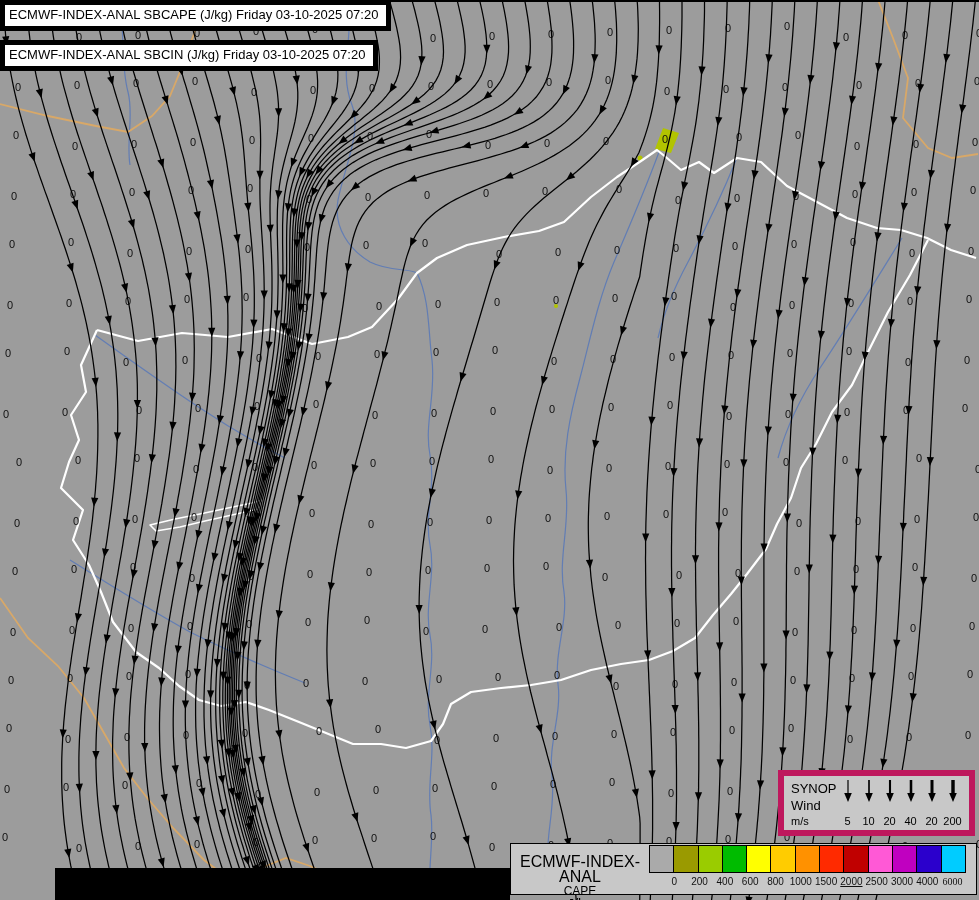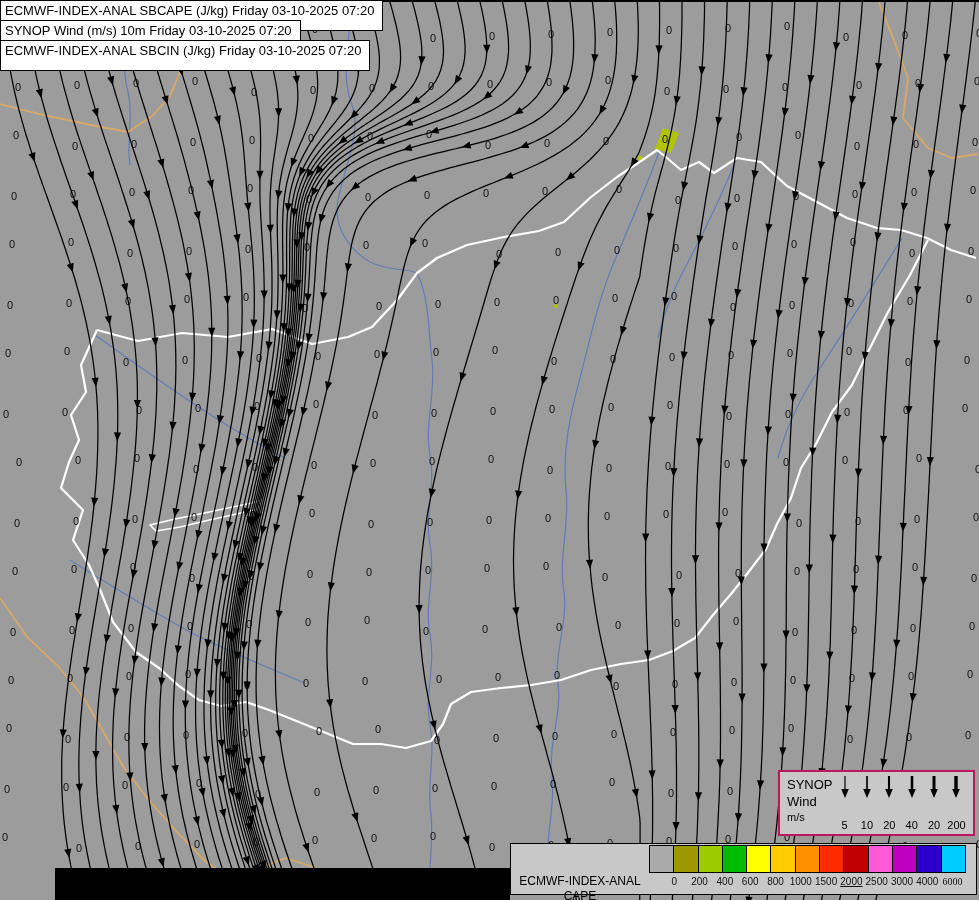--- a/index.html
+++ b/index.html
@@ -7,51 +7,51 @@
   body { font-family:"Liberation Sans", sans-serif; }
   #stage {
     position:relative; width:979px; height:900px;
     background:#9c9c9c; overflow:hidden;
   }
   #map-svg { position:absolute; left:0; top:0; z-index:1; }
 
   
   .title-box {
     position:absolute; left:0; z-index:3;
-    background:#ffffff; border:1px solid #000000;
+    background:#ffffff; border:5px solid #000000;
     font-size:13px; line-height:19px; height:31px;
     padding:0 8px 3px 4px; white-space:nowrap; width:max-content; color:#000;
   }
   #title-1 { top:0; }
   #title-2 { top:20px; }
   #title-3 { top:40px; }
 
   
   #wind-legend {
     position:absolute; left:778px; top:770px; width:197px; height:66px;
-    background:#c8c8c8; border:2px solid #be185d; z-index:3;
+    background:#c8c8c8; border:6px solid #be185d; z-index:3;
     display:flex; color:#000;
   }
   #wind-legend .wcol { width:54px; padding:4px 0 0 7px; }
   #wind-legend .wcol .t1 { font-size:13px; line-height:17px; }
   #wind-legend .wcol .t2 { font-size:13px; line-height:17px; }
   #wind-legend .wcol .t3 { font-size:11px; line-height:15px; }
   #wind-legend .wright { flex:1; display:flex; flex-direction:column; justify-content:space-between; padding:3px 6px 2px 0; }
   #wind-arrows { display:flex; justify-content:space-between; }
   .arrow-cell { width:21px; text-align:center; }
   #wind-speeds { display:flex; justify-content:space-between; font-size:11px; line-height:13px; }
   .speed-cell { width:21px; text-align:center; }
 
   
   #cape-legend {
     position:absolute; left:510px; top:843px; width:467px; height:52px;
     background:#c8c8c8; border:1px solid #000; z-index:3; color:#000;
   }
   #cape-title-block { position:absolute; left:0; top:0; width:138px; text-align:center; }
-  #cape-title-block .c1 { font-size:12px; line-height:15px; padding-top:2px;margin-top:28px; }
+  #cape-title-block .c1 { font-size:16px; line-height:15px; padding-top:10px; }
   #cape-title-block .c2 { font-size:12px; line-height:14px; }
   #cape-title-block .c3 { font-size:14px; line-height:13px; }
   #cape-boxes { position:absolute; left:138px; top:1px; height:28px; display:flex; }
   .cape-box { width:25.3px; height:28px; border:1px solid #000; margin-left:-1px; display:inline-block; }
   .cape-box:first-child { margin-left:0; }
   .cape-tick { position:absolute; top:32px; font-size:10px; transform:translateX(-50%); color:#111; }
 
   
   #bottom-bar {
     position:absolute; left:55px; top:868px; width:455px; height:32px;
@@ -755,23 +755,20 @@
         <path d="M923.2 585.9 L920.2 576.7 L927.3 577.1 Z"></path>
         <path d="M912.2 702.3 L909.7 693.0 L916.9 693.8 Z"></path>
         <path d="M893.5 817.8 L891.6 808.3 L898.7 809.6 Z"></path>
       </g>
       <line x1="0" y1="1" x2="979" y2="1" stroke="#000" stroke-width="2"></line>
     </svg>
 
   <div class="title-box" id="title-1">
     <span>ECMWF-INDEX-ANAL SBCAPE (J/kg) Friday 03-10-2025 07:20</span>
   </div>
-  <div class="title-box" id="title-2">
-    <span>SYNOP Wind (m/s) 10m Friday 03-10-2025 07:20</span>
-  </div>
   <div class="title-box" id="title-3">
     <span>ECMWF-INDEX-ANAL SBCIN (J/kg) Friday 03-10-2025 07:20</span>
   </div>
 
   <div id="wind-legend">
     <div class="wcol">
       <div class="t1">SYNOP</div>
       <div class="t2">Wind</div>
       <div class="t3">m/s</div>
     </div>

